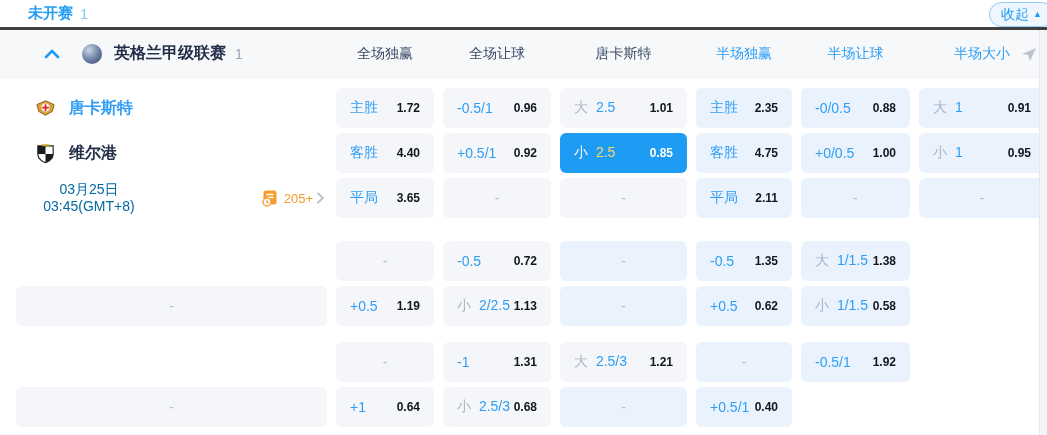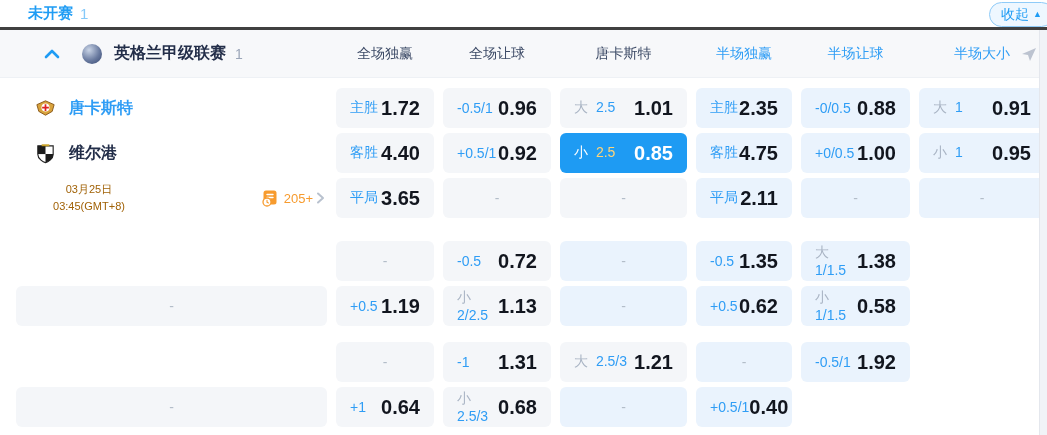--- a/index.html
+++ b/index.html
@@ -41,37 +41,37 @@
   .odds-grid { row-gap:5px; margin-bottom:0; }
   .odds-grid .row-h { height:40px; }
   .g2 { margin-top:23px; }
   .g3 { margin-top:16px; }
 
   .cell { height:40px; border-radius:6px; display:flex; align-items:center; justify-content:space-between;
           padding:0 14px; font-size:14px; cursor:pointer; }
   .cell.full { background:#f4f6f9; }
   .cell.half { background:#eaf3fd; }
   .cell .lbl { color:#2f9df5; }
-  .cell .val { color:#12161f; font-weight:700; font-size:20px; }
+  .cell .val { color:#12161f; font-weight:700; font-size:12px; }
   .cell.empty { justify-content:center; color:#b3bdc9; font-size:14px; }
   .cell .prefix { color:#a9b4c4; margin-right:4px; }
   .cell .line { color:#2f9df5;text-align:right; }
   .cell.selected { background:#1e9bf3; }
   .cell.selected .prefix { color:#ffffff; }
   .cell.selected .line { color:#ffd478; }
   .cell.selected .val { color:#ffffff; }
 
   
   .team-cell { display:flex; align-items:center; padding-left:18px; height:40px; cursor:pointer; }
   .team-badge { width:23px; height:23px; margin-right:12px; flex:none; }
   .team-name { font-size:16px; font-weight:700; white-space:nowrap; }
   .team-name.home { color:#2f9df5; }
   .team-name.away { color:#232e49; }
   .meta-cell { display:flex; align-items:center; height:40px; }
-  .match-time { margin-left:14px; width:118px; text-align:center; color:#a16207; font-size:11px; line-height:17px; }
+  .match-time { margin-left:14px; width:118px; text-align:center; color:#0369a1; font-size:14px; line-height:17px; }
   .markets { display:flex; align-items:center; margin-left:auto; margin-right:2px; cursor:pointer; }
   .markets-count { color:#f79b2e; font-size:13px; margin:0 3px 0 5px; }
   .chev-right { width:9px; height:12px; }
 
   
   .right-strip { position:absolute; top:30px; right:0; bottom:0; width:8px; background:#f1f3f7;
                  border-left:1px solid #e4e7ed; }
 </style>
 </head>
 <body>

